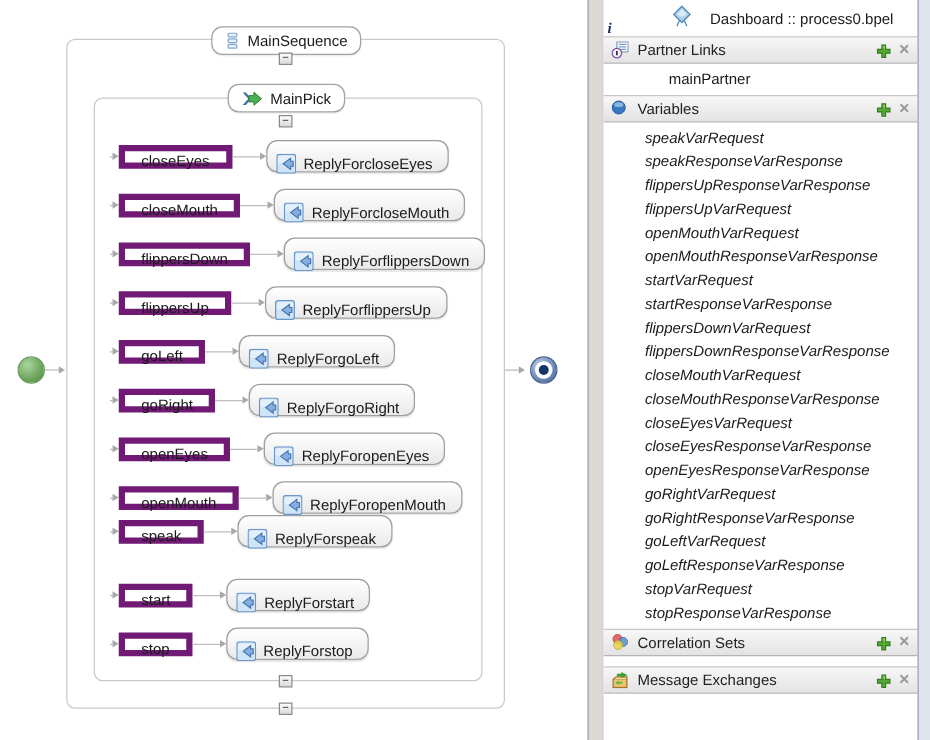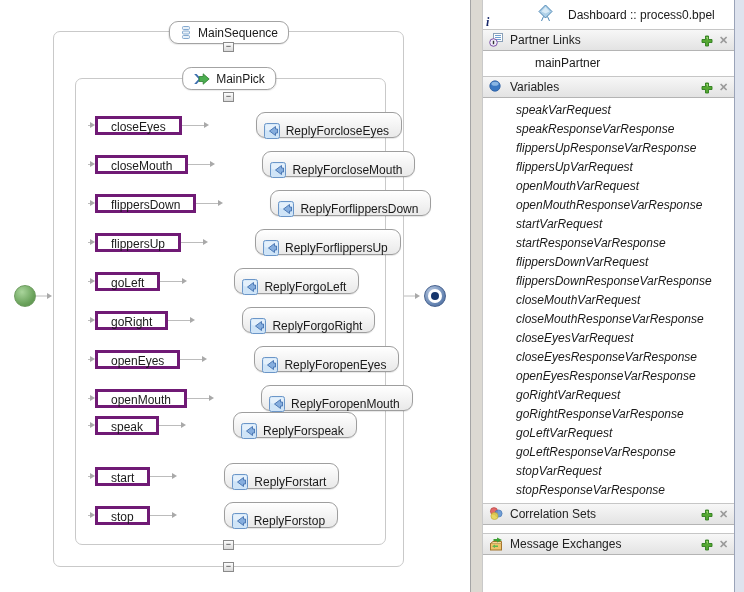--- a/index.html
+++ b/index.html
@@ -18,25 +18,25 @@
         white-space:nowrap;z-index:5;box-shadow:0 1px 1px rgba(0,0,0,.08);}
   .node .ic{display:inline-flex;align-items:center;}
   .collapse{position:absolute;width:11px;height:10px;z-index:6;box-sizing:border-box;
             border:1px solid #8a8a8a;background:linear-gradient(#fdfdfd,#d9d9d9);
             font-size:9px;line-height:7px;text-align:center;color:#222;cursor:pointer;}
   .row{position:absolute;left:88px;height:26px;display:flex;align-items:center;z-index:4;}
   .wire{height:1px;background:#bcbcbc;display:inline-block;}
   .w2{width:2px;}.w22{width:22px;}
   .arr{width:0;height:0;border-left:5px solid #a9a9a9;border-top:3px solid transparent;
        border-bottom:3px solid transparent;display:inline-block;}
-  .branch-box{height:19px;line-height:17px;box-sizing:border-box;border:3px solid #701a75;
+  .branch-box{height:19px;line-height:17px;box-sizing:border-box;border:5px solid #701a75;
               background:#fff;padding:0 13px;white-space:nowrap;}
   .reply-box{display:inline-flex;align-items:center;gap:6px;height:26px;box-sizing:border-box;
              border:1px solid #9e9e9e;border-radius:9px;background:linear-gradient(#ffffff,#e9e9e9);
-             padding:12px 12px 0 7px;white-space:nowrap;box-shadow:0 1px 1px rgba(0,0,0,.10);margin-left:47px;}
+             padding:12px 12px 0 7px;white-space:nowrap;box-shadow:0 1px 1px rgba(0,0,0,.10);}
   .reply-ic{display:inline-flex;align-items:center;}
   .start-event{position:absolute;left:14px;top:285px;width:22px;height:22px;border-radius:50%;
                background:radial-gradient(circle at 35% 30%, #a9d59b, #6ba35c 62%, #548946);
                border:1px solid #6e9c60;box-sizing:border-box;z-index:5;}
   .end-event{position:absolute;left:424px;top:285px;width:22px;height:22px;border-radius:50%;
              background:radial-gradient(circle at 35% 30%, #b9cae3, #5f7fae 70%, #46618f);
              border:1px solid #47628f;box-sizing:border-box;z-index:5;
              display:flex;align-items:center;justify-content:center;}
   .end-event .ring{width:14px;height:14px;border-radius:50%;background:#fff;
                    display:flex;align-items:center;justify-content:center;}

